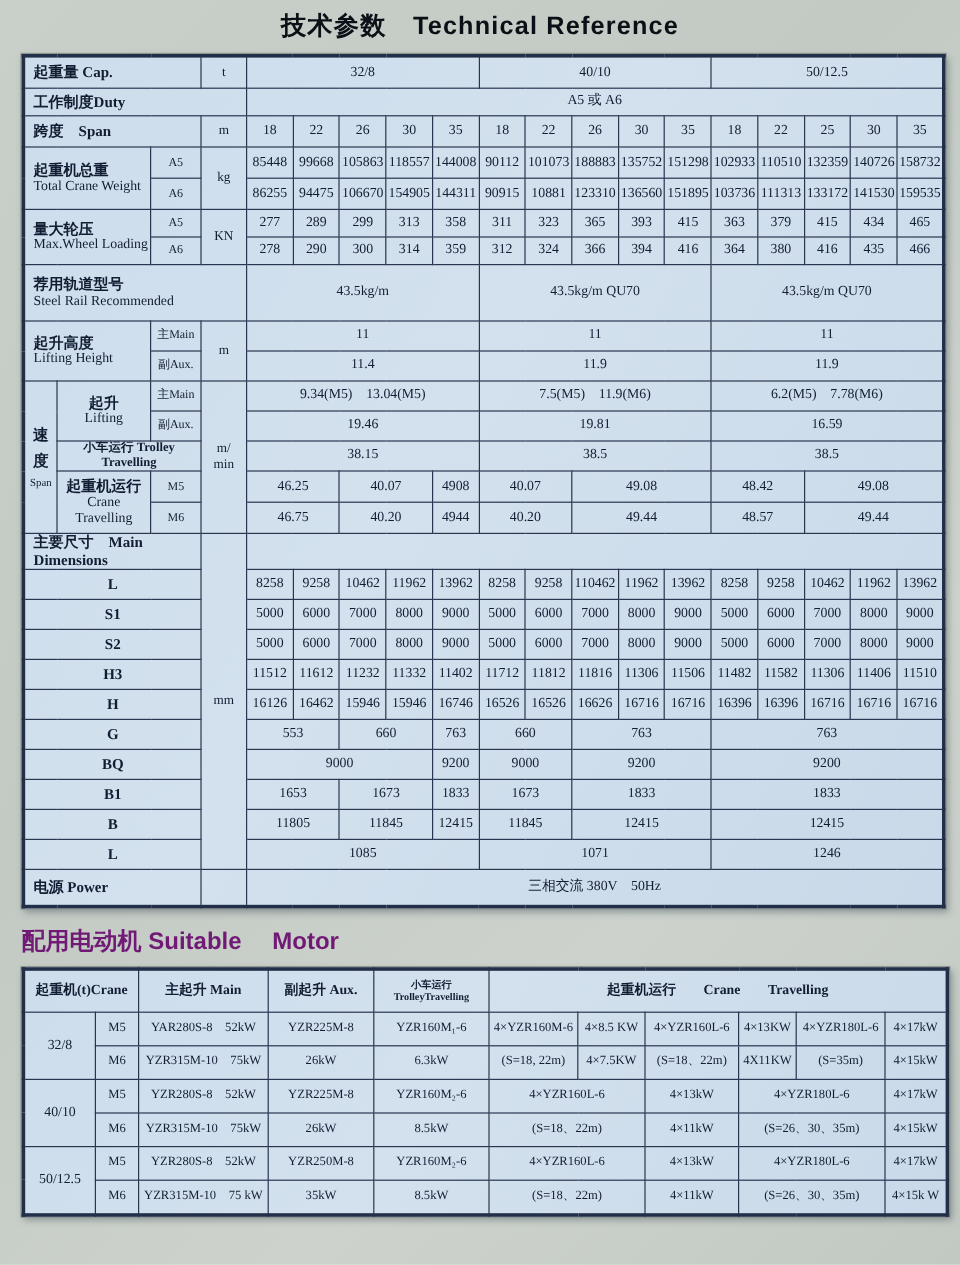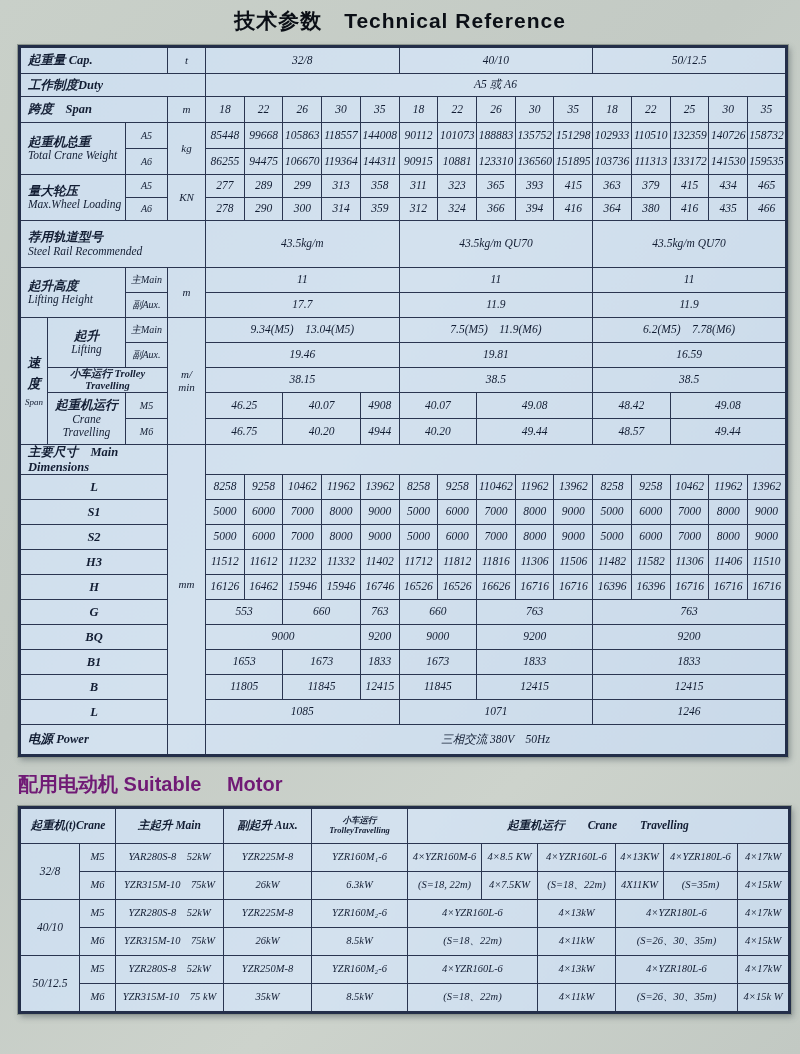--- a/index.html
+++ b/index.html
@@ -28,21 +28,20 @@
     font-family:"Liberation Sans", sans-serif;
   }
   table{
     border-collapse:collapse;
     table-layout:fixed;
     width:770px;
     margin-left:18px;
     background:linear-gradient(120deg,#cdddec 0%,#d3e1ee 45%,#c9d9e9 100%);
     border:3px solid #232e49;
     box-shadow:0 0 0 1px #8d968f, 2px 3px 6px rgba(60,70,80,.45);
-    font-style:italic;
   }
   #tech-table{margin-top:10px;}
   td,th{
     border:1.6px solid #2a3550;
     text-align:center;
     vertical-align:middle;
     font-size:11.5px;
     padding:0 1px;
     overflow:hidden;
     line-height:1.15;
@@ -135,21 +134,21 @@
         <td>110510</td>
         <td>132359</td>
         <td>140726</td>
         <td>158732</td>
       </tr>
     <tr class="h27">
       <td class="sub">A6</td>
     <td>86255</td>
         <td>94475</td>
         <td>106670</td>
-        <td>119364</td>
+        <td>154905</td>
         <td>144311</td>
         <td>90915</td>
         <td>10881</td>
         <td>123310</td>
         <td>136560</td>
         <td>151895</td>
         <td>103736</td>
         <td>111313</td>
         <td>133172</td>
         <td>141530</td>
@@ -214,21 +213,21 @@
         <span class="en">Lifting Height</span>
       </td>
       <td class="sub">主Main</td>
       <td class="unit" rowspan="2">m</td>
     <td colspan="5">11</td>
         <td colspan="5">11</td>
         <td colspan="5">11</td>
       </tr>
     <tr class="h26">
       <td class="sub">副Aux.</td>
-    <td colspan="5">17.7</td>
+    <td colspan="5">11.4</td>
         <td colspan="5">11.9</td>
         <td colspan="5">11.9</td>
       </tr>
 
     <tr class="h26">
       <td class="side" rowspan="5">
         <span>速</span>
         <span>度</span>
         <span class="side-en">Span</span>
       </td>

